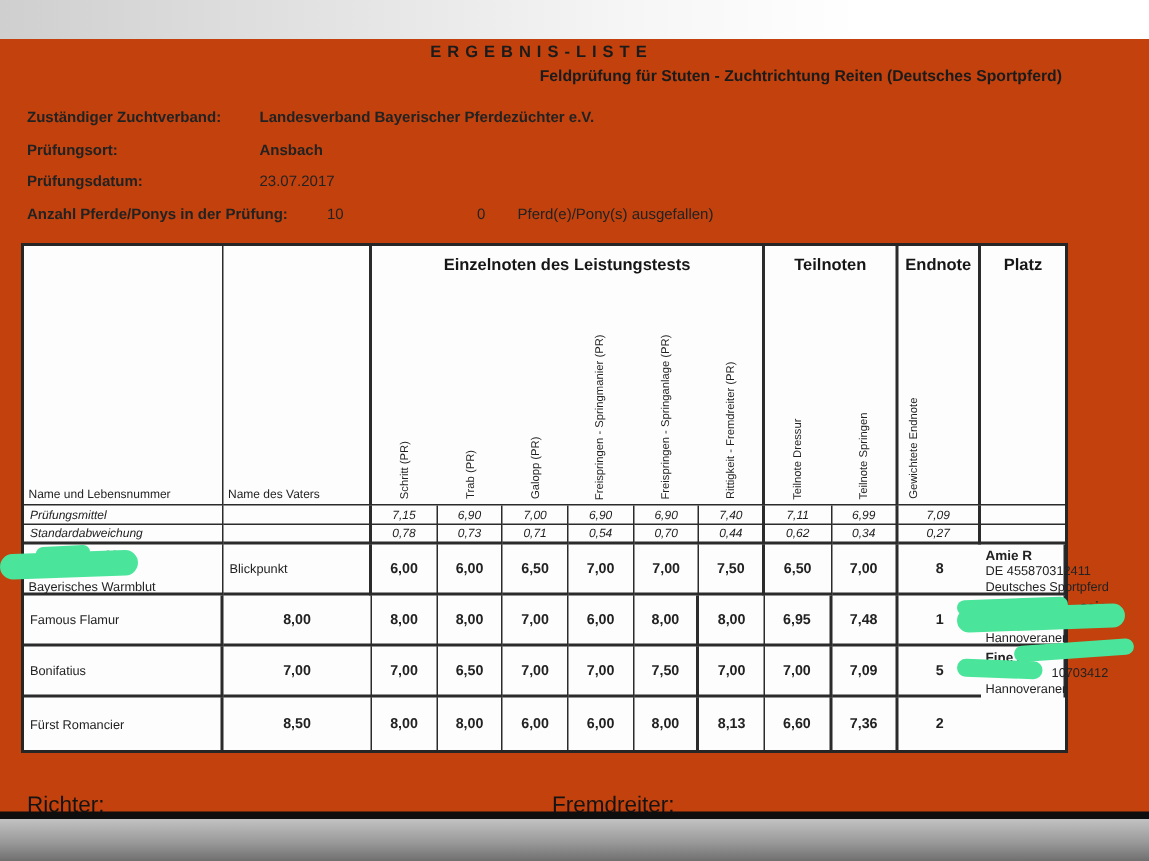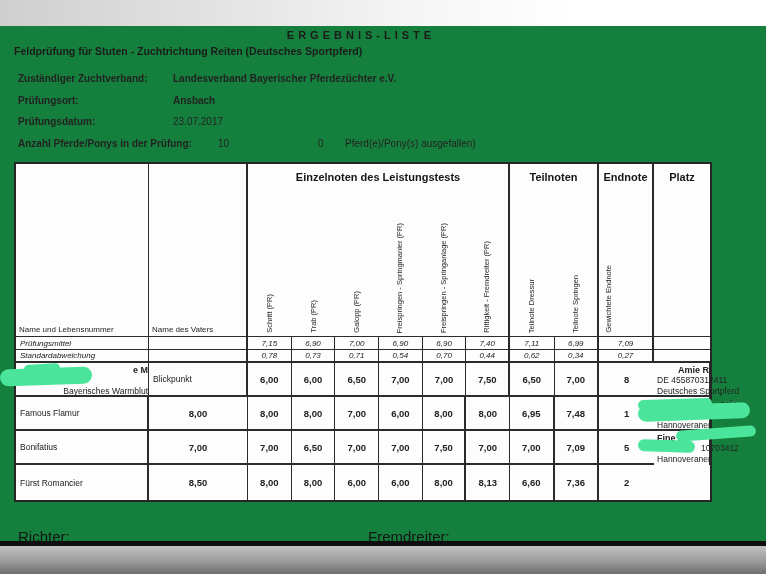--- a/index.html
+++ b/index.html
@@ -1,52 +1,52 @@
 <!DOCTYPE html>
 <html><head>
 <meta charset="utf-8">
 <style>
   * { margin:0; padding:0; box-sizing:border-box; }
   html,body { background:#ffffff; }
   body { font-family:"Liberation Sans","DejaVu Sans",sans-serif; color:#222; }
-  .stage { position:relative; width:766px; height:574px; background:#15803d; overflow:hidden; }
+  .stage { position:relative; width:766px; height:574px; background:#c2410c; overflow:hidden; }
 
   
   .topstrip { position:absolute; top:0; left:0; width:766px; height:26px;
     background:linear-gradient(to right,#cfcfcf 0%,#e4e4e4 30%,#f6f6f6 55%,#ffffff 75%);
   }
   .blackbar { position:absolute; top:541px; left:0; width:766px; height:5px; background:#0e0e0e; }
   .botstrip { position:absolute; top:546px; left:0; width:766px; height:28px;
     background:linear-gradient(to bottom,#c2c2c2 0%,#9a9a9a 55%,#6f6f6f 100%); }
 
   .doc { position:absolute; top:0; left:0; width:766px; height:541px; }
 
   .title { position:absolute; top:29px; left:14px; width:694px; text-align:center;
     font-size:11px; font-weight:bold; letter-spacing:4px; color:#1b1b1b; }
-  .subtitle { position:absolute; top:45px; left:14px; width:694px; text-align:left;
+  .subtitle { position:absolute; top:45px; left:14px; width:694px; text-align:right;
     font-size:10.5px; font-weight:bold; color:#1b1b1b; }
 
   .meta { position:absolute; top:73px; left:18px; width:700px; }
   .mrow { position:relative; height:21.5px; font-size:10px; }
   .mlabel { position:absolute; left:0; top:0; font-weight:bold; }
   .mval { position:absolute; left:155px; top:0; }
   .bold { font-weight:bold; }
   .m-n1 { position:absolute; left:200px; top:0; }
   .m-n2 { position:absolute; left:259px; top:0;margin-top:32px; }
   .m-n3 { position:absolute; left:300px; top:0; }
   .m-n4 { position:absolute; left:327px; top:0; }
 
   
   .tbl { position:absolute; top:162px; left:14px; display:grid; border:2px solid #262626;
     grid-template-columns:133px 99px 43.7px 43.7px 43.7px 43.7px 43.7px 43.6px 44.5px 44.5px 55px 56px;
     grid-template-rows:173px 13px 13px 34px 34px 34px 35px; background:#fdfdfd; }
   .cell { border-right:1px solid #2b2b2b; border-bottom:1px solid #2b2b2b; position:relative; }
   .vthick { border-right-width:2px; }
   .noright { border-right:none; }
-  .thickb { border-bottom-width:2px;text-align:right; }
+  .thickb { border-bottom-width:2px; }
   .nob { border-bottom:none; }
 
   .hc { font-size:8px; color:#1f1f1f; }
   .hlabel { position:absolute; bottom:2px; left:3px; white-space:nowrap;margin-top:24px; }
   .sec-title { position:absolute; top:7px; left:0; right:0; text-align:center;
     font-size:11px; font-weight:bold; color:#161616; }
   .rot-row { position:absolute; top:30px; bottom:3px; left:0; right:0; display:grid; }
   .cols6 { grid-template-columns:repeat(6,1fr); }
   .cols2 { grid-template-columns:repeat(2,1fr); }
   .cols1 { grid-template-columns:1fr; }

